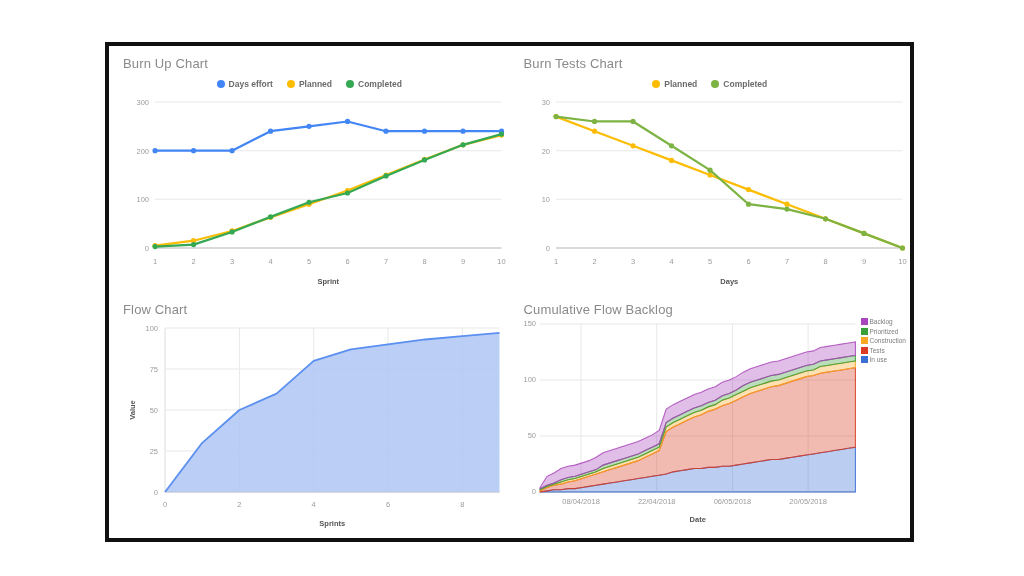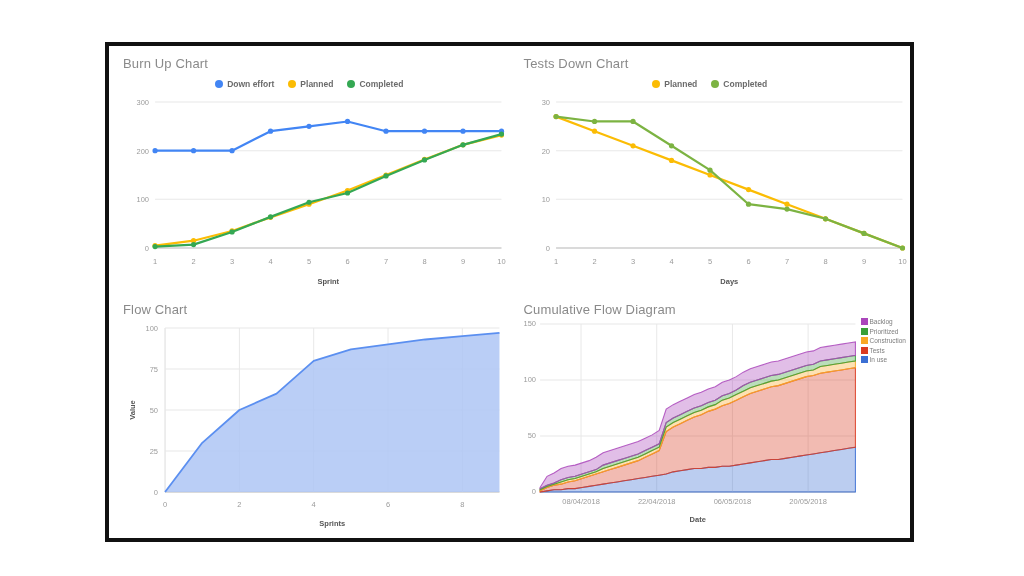--- a/index.html
+++ b/index.html
@@ -83,21 +83,21 @@
 </head>
 <body>
 
 <div id="dashboard">
 
   <div class="panel">
     <div class="panel-title">Burn Up Chart</div>
     <div class="legend" id="legend-burnup">
         <div class="legend-item">
           <span class="legend-dot" style="background: rgb(66, 133, 244);"></span>
-          <span>Down effort</span>
+          <span>Days effort</span>
         </div>
         <div class="legend-item">
           <span class="legend-dot" style="background: rgb(251, 188, 4);"></span>
           <span>Planned</span>
         </div>
         <div class="legend-item">
           <span class="legend-dot" style="background: rgb(52, 168, 83);"></span>
           <span>Completed</span>
         </div>
       </div>
@@ -151,21 +151,21 @@
         <circle cx="238.22222222222223" cy="147.00666666666666" r="2.6" fill="#34A853"></circle>
         <circle cx="276.66666666666663" cy="129.97333333333333" r="2.6" fill="#34A853"></circle>
         <circle cx="315.11111111111114" cy="113.91333333333333" r="2.6" fill="#34A853"></circle>
         <circle cx="353.55555555555554" cy="98.82666666666667" r="2.6" fill="#34A853"></circle>
         <circle cx="392" cy="88.11999999999999" r="2.6" fill="#34A853"></circle>
         <text x="219" y="238" class="axis-title" text-anchor="middle">Sprint</text>
       </svg>
   </div>
 
   <div class="panel">
-    <div class="panel-title">Tests Down Chart</div>
+    <div class="panel-title">Burn Tests Chart</div>
     <div class="legend" id="legend-burndown">
         <div class="legend-item">
           <span class="legend-dot" style="background: rgb(251, 188, 4);"></span>
           <span>Planned</span>
         </div>
         <div class="legend-item">
           <span class="legend-dot" style="background: rgb(124, 179, 66);"></span>
           <span>Completed</span>
         </div>
       </div>
@@ -239,21 +239,21 @@
         <text x="352.88888888888886" y="215" class="tick-txt" text-anchor="middle">8</text>
         <line x1="56" y1="36" x2="56" y2="200" class="grid-line"></line>
         <path d="M 56 200 L 93.11111111111111 150.8 L 130.22222222222223 118 L 167.33333333333331 101.60000000000001 L 204.44444444444443 68.79999999999998 L 241.55555555555557 57.31999999999999 L 278.66666666666663 52.400000000000006 L 315.77777777777777 47.47999999999999 L 352.88888888888886 44.20000000000002 L 390 40.920000000000016 L 390 200 L 56 200 Z" fill="#AEC6F5" fill-opacity="0.85" stroke="none"></path>
         <path d="M 56 200 L 93.11111111111111 150.8 L 130.22222222222223 118 L 167.33333333333331 101.60000000000001 L 204.44444444444443 68.79999999999998 L 241.55555555555557 57.31999999999999 L 278.66666666666663 52.400000000000006 L 315.77777777777777 47.47999999999999 L 352.88888888888886 44.20000000000002 L 390 40.920000000000016" fill="none" stroke="#5B8FF0" stroke-width="1.8" stroke-linejoin="round"></path>
         <text x="223" y="234" class="axis-title" text-anchor="middle">Sprints</text>
         <text x="0" y="0" class="axis-title" text-anchor="middle" transform="translate(26,118) rotate(-90)" font-weight="normal" fill="#777">Value</text>
       </svg>
   </div>
 
   <div class="panel">
-    <div class="panel-title">Cumulative Flow Diagram</div>
+    <div class="panel-title">Cumulative Flow Backlog</div>
     <div class="cfd-legend" id="legend-cfd">
         <div class="cfd-legend-item">
           <span class="cfd-swatch" style="background: rgb(170, 70, 187);"></span>
           <span class="cfd-label">Backlog</span>
         </div>
         <div class="cfd-legend-item">
           <span class="cfd-swatch" style="background: rgb(57, 160, 57);"></span>
           <span class="cfd-label">Prioritized</span>
         </div>
         <div class="cfd-legend-item">

